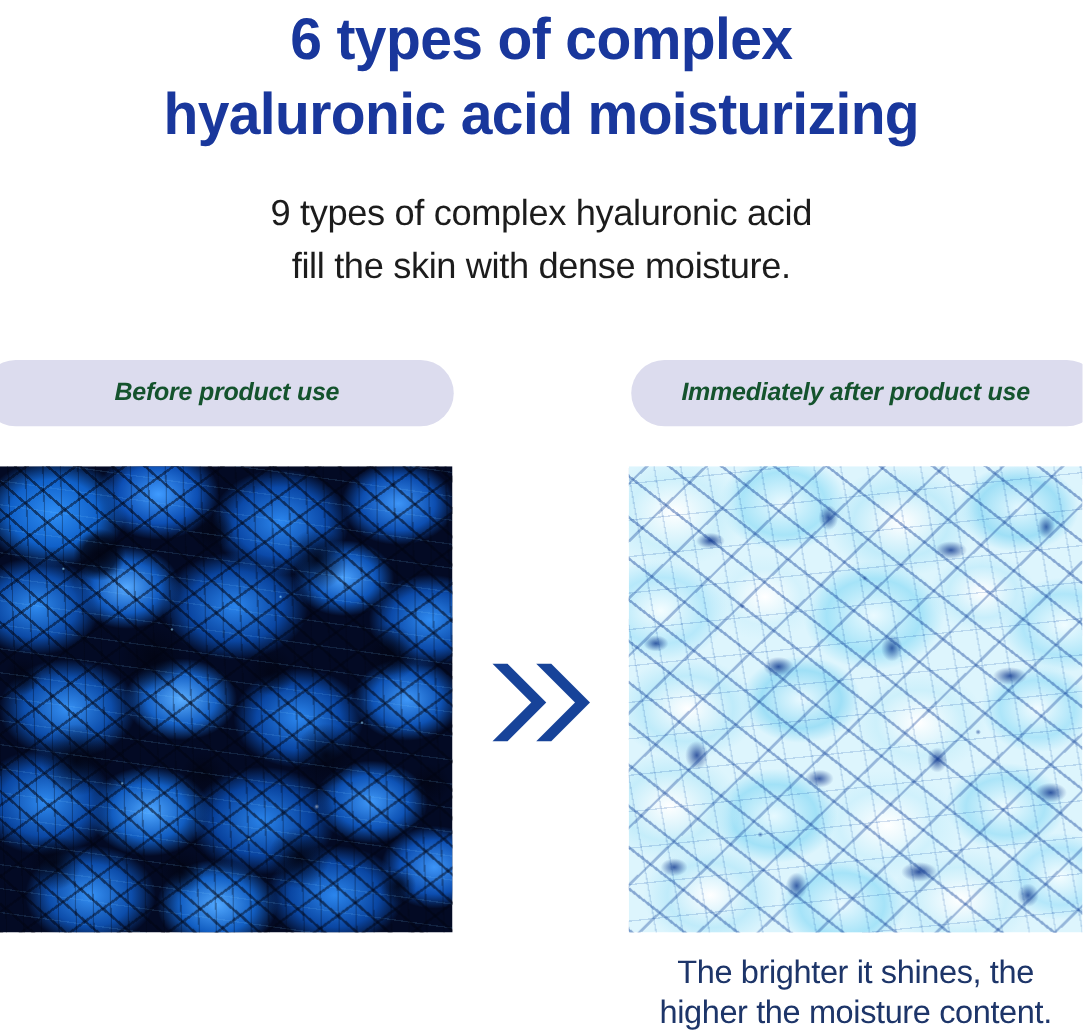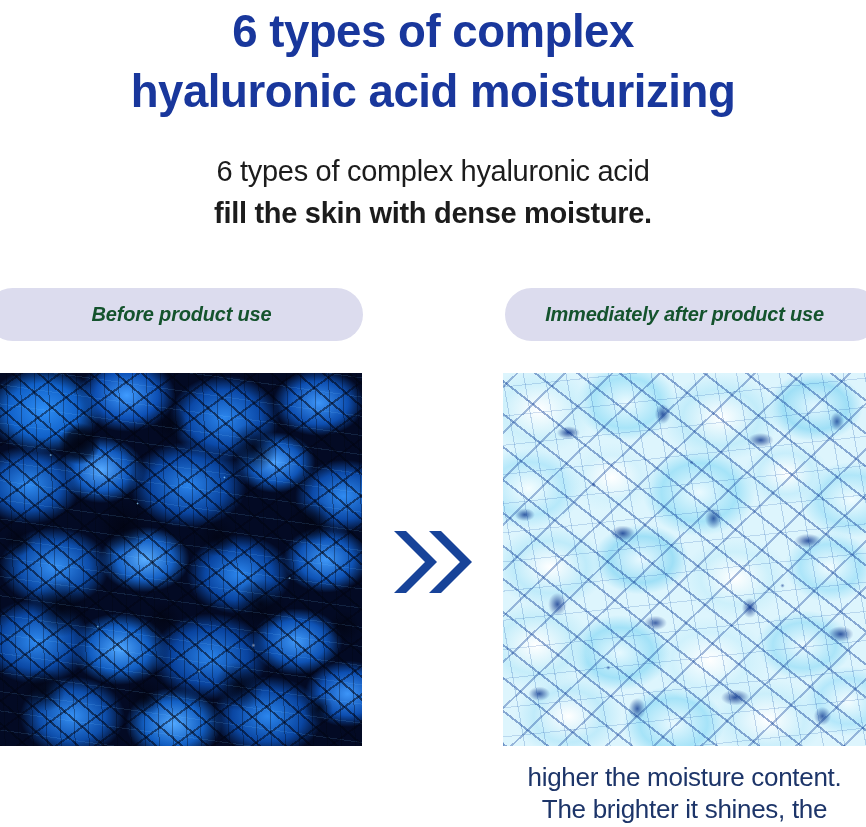--- a/index.html
+++ b/index.html
@@ -41,21 +41,21 @@
     top: 150px;
     left: 0;
     width: 866px;
     text-align: center;
     color: #1c1c1c;
     font-size: 29px;
     line-height: 42px;
     letter-spacing: -0.3px;
   }
   .subtitle .sub-line { display: block; white-space: nowrap; }
-  .subtitle .sub-line.bold { font-weight: bold; }
+  .subtitle .sub-line.bold { font-weight: normal; }
 
   
   .pill {
     position: absolute;
     height: 53px;
     background: #dcdcee;
     border-radius: 27px;
     display: flex;
     align-items: center;
     justify-content: center;
@@ -248,21 +248,21 @@
 </style>
 </head>
 <body>
 
 <div class="headline">
   <span class="hl-line">6 types of complex</span>
   <span class="hl-line">hyaluronic acid moisturizing</span>
 </div>
 
 <div class="subtitle">
-  <span class="sub-line">6 types of complex hyaluronic acid</span>
+  <span class="sub-line">9 types of complex hyaluronic acid</span>
   <span class="sub-line bold">fill the skin with dense moisture.</span>
 </div>
 
 <div class="pill" id="pill-before">
   <span class="pill-label">Before product use</span>
 </div>
 
 <div class="pill" id="pill-after">
   <span class="pill-label">Immediately after product use</span>
 </div>
@@ -285,15 +285,15 @@
 
 <div class="micro" id="micro-after">
   <div class="micro-inner">
     <div class="after-base"></div>
     <div class="after-fib"></div>
     <div class="after-nodes"></div>
   </div>
 </div>
 
 <div class="caption">
+  <span class="cap-line">The brighter it shines, the</span>
   <span class="cap-line">higher the moisture content.</span>
-  <span class="cap-line">The brighter it shines, the</span>
 </div>
 
 </body></html>

